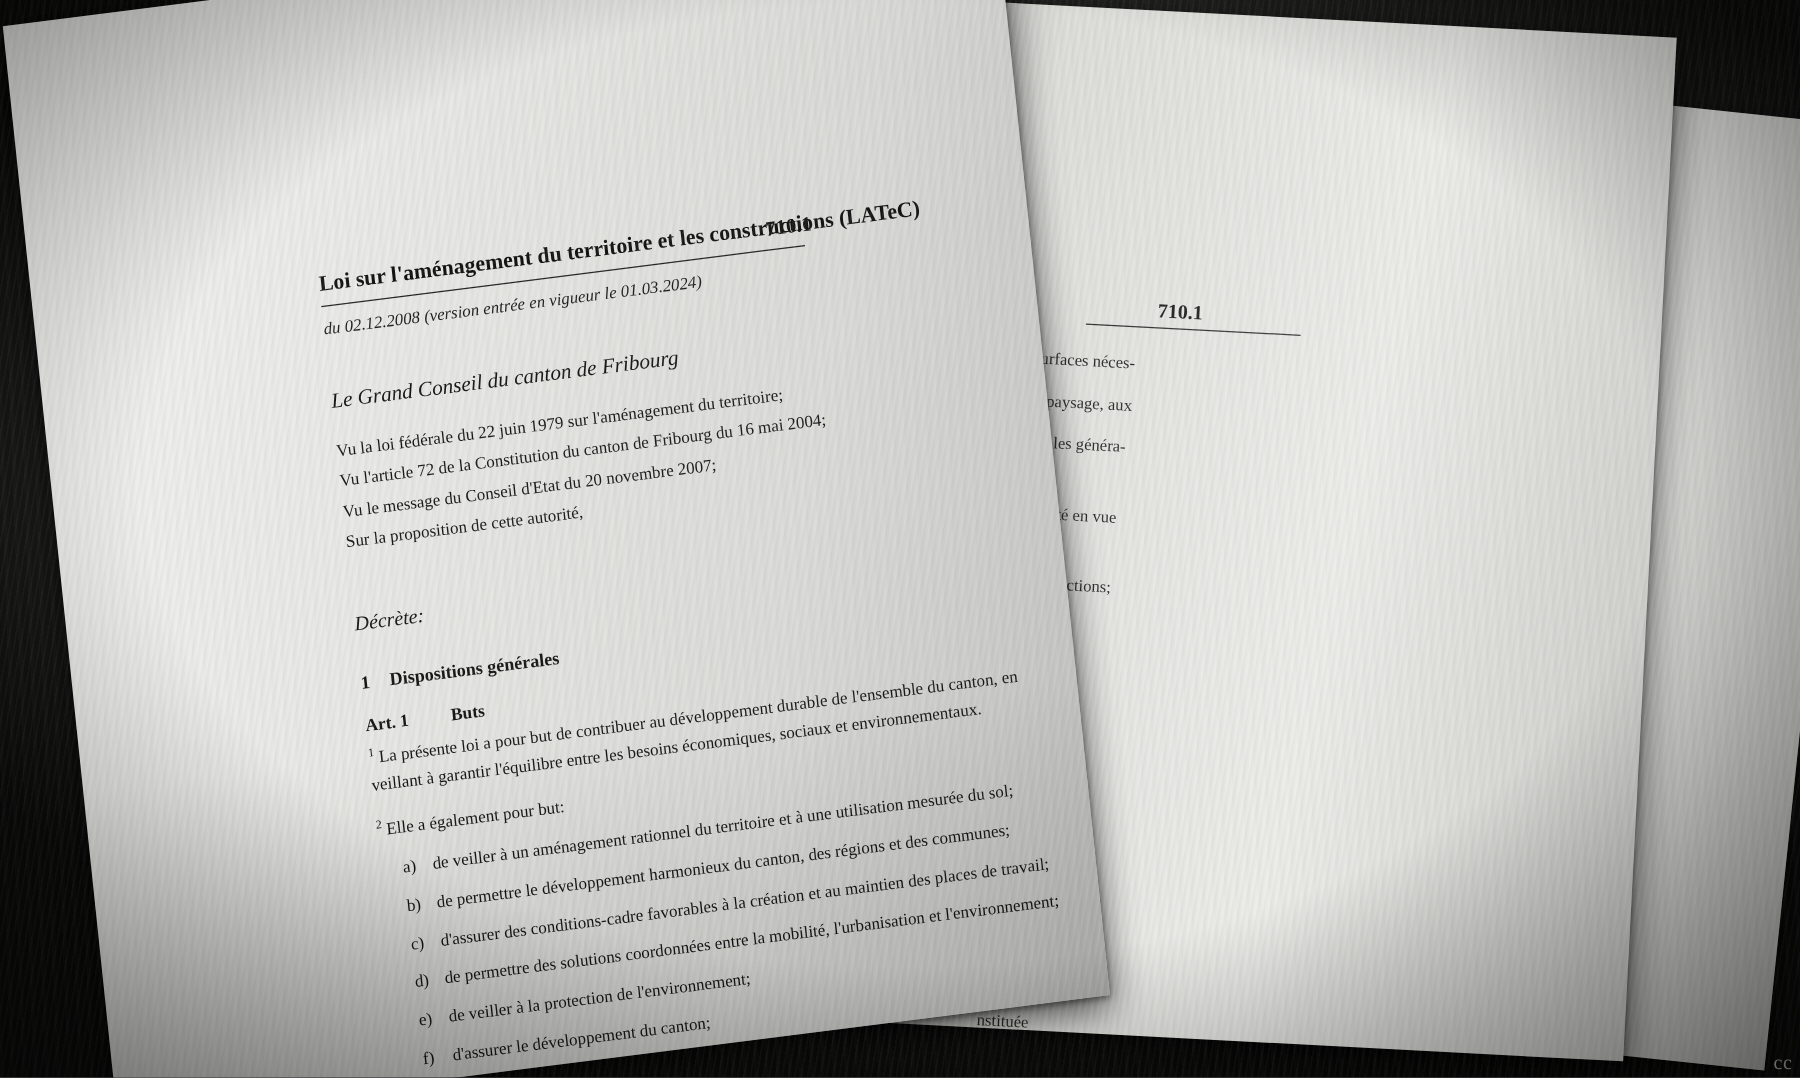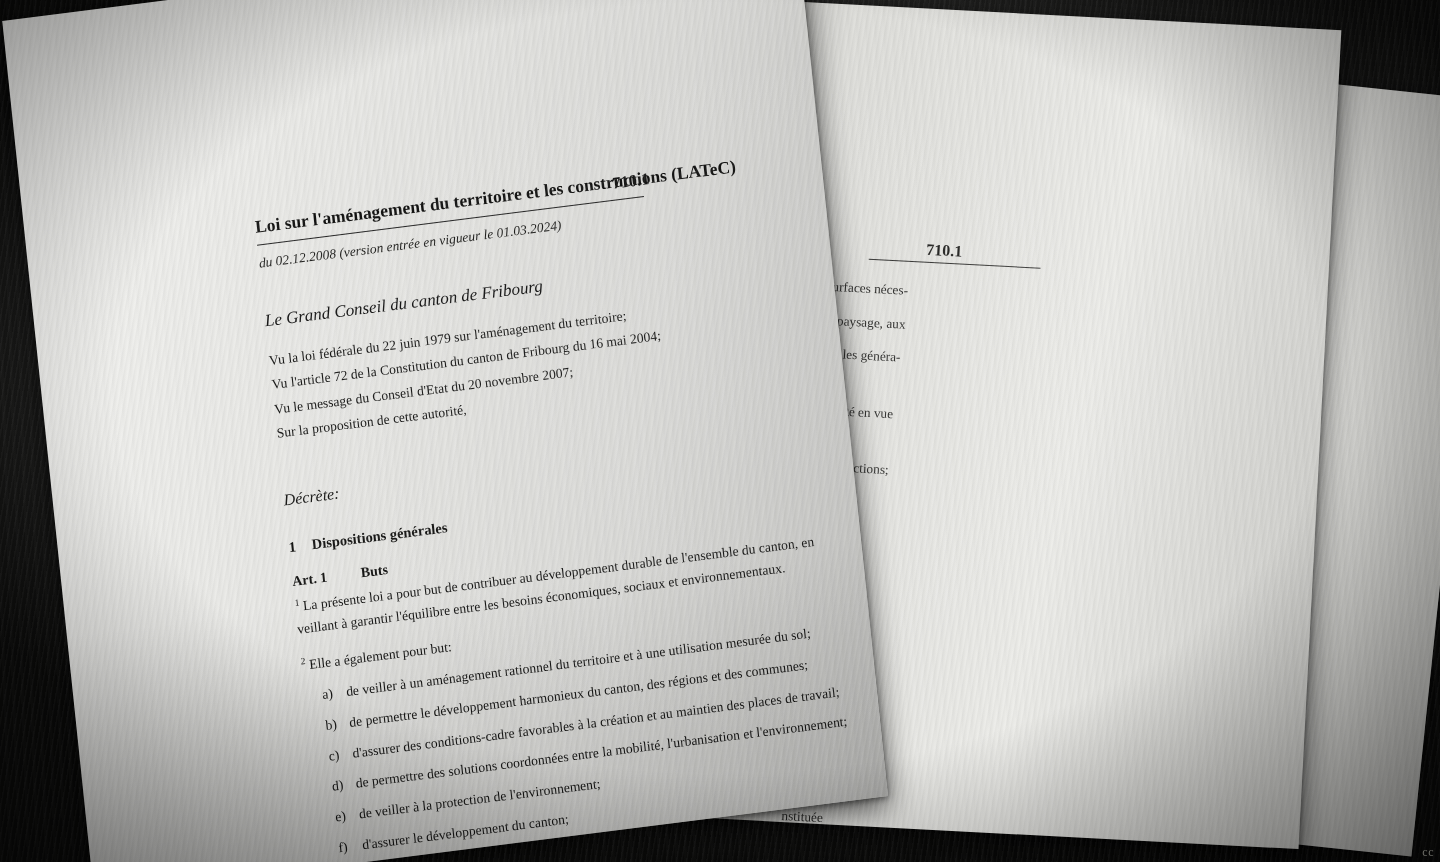--- a/index.html
+++ b/index.html
@@ -215,21 +215,21 @@
     line-height: 1.60;
     margin: 0 0 9px 0;
   }
   .item .lt { width: 42px; flex: none; padding-left: 18px; box-sizing: border-box; }
   .item .tx { flex: 1; }
 
   .credit {
     position: absolute;
     right: 6px;
     bottom: 2px;
-    font-size: 12px;
+    font-size: 16px;
     color: #b9b9ae;
     opacity: 0.55;
     z-index: 8;
     letter-spacing: 0.5px;
   }
 </style>
 </head>
 <body>
 
 <div id="scene">

